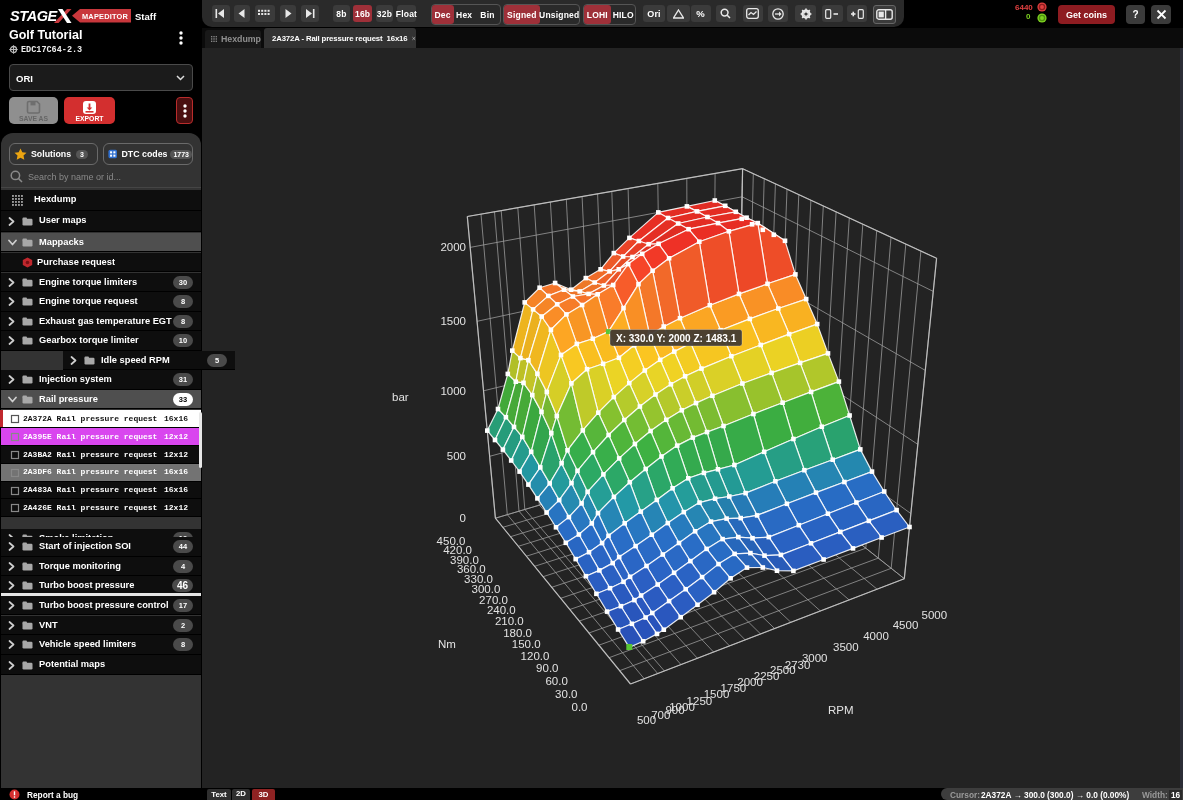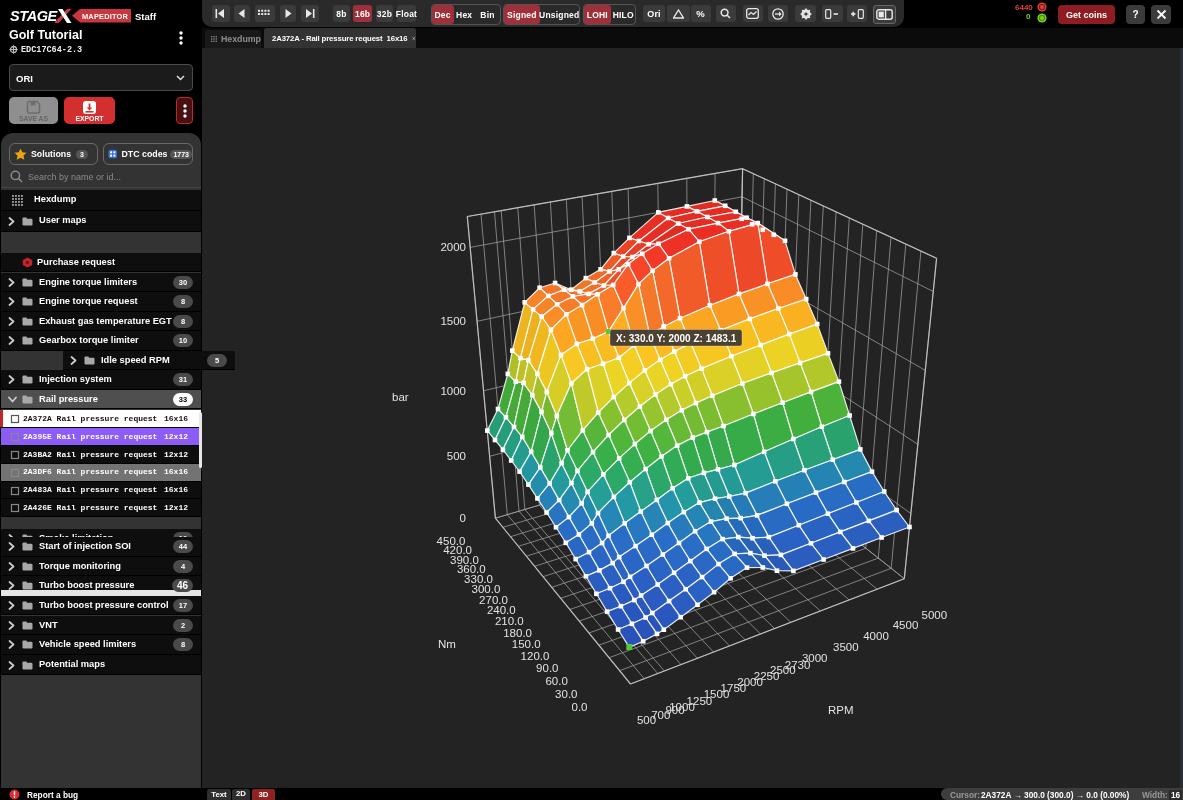--- a/index.html
+++ b/index.html
@@ -329,20 +329,34 @@
         </svg>
       </div>
       <div style="position:absolute;left:21px;top:6px;">
         <svg width="11" height="9" viewBox="0 0 11 9" style="display:block;">
           <rect x="0.5" y="0.5" width="4.5" height="3" rx="1" fill="#a8a8a8"></rect>
           <rect x="0.5" y="1.8" width="10" height="6.7" rx="1.2" fill="#a8a8a8"></rect>
         </svg>
       </div>
       <span style="position:absolute;left:38px;top:4px;font-size:9.3px;font-weight:bold;color:#fff;white-space:nowrap;">User maps</span>
     </div>
+    <div style="position:absolute;left:1px;top:232.5px;width:200px;height:19.5px;background:#4f4f4f;border-bottom:1px solid #000;box-sizing:border-box;">
+      <div style="position:absolute;left:7px;top:6px;">
+        <svg width="9" height="7" viewBox="0 0 9 7" style="display:block;">
+          <polyline points="1,1.5 4.5,5.5 8,1.5" fill="none" stroke="#cfcfcf" stroke-width="1.7" stroke-linecap="round" stroke-linejoin="round"></polyline>
+        </svg>
+      </div>
+      <div style="position:absolute;left:21px;top:5px;">
+        <svg width="11" height="9" viewBox="0 0 11 9" style="display:block;">
+          <rect x="0.5" y="0.5" width="4.5" height="3" rx="1" fill="#a8a8a8"></rect>
+          <rect x="0.5" y="1.8" width="10" height="6.7" rx="1.2" fill="#a8a8a8"></rect>
+        </svg>
+      </div>
+      <span style="position:absolute;left:38px;top:4px;font-size:9.3px;font-weight:bold;color:#fff;white-space:nowrap;">Mappacks</span>
+    </div>
     <div style="position:absolute;left:1px;top:252.5px;width:200px;height:19.5px;background:#0e0e0e;border-bottom:1px solid #000;box-sizing:border-box;">
       <div style="position:absolute;left:21px;top:4px;">
         <svg width="11" height="11" viewBox="0 0 11 11" style="display:block;">
           <polygon points="5.5,0.5 10.2,3 10.2,8 5.5,10.5 0.8,8 0.8,3" fill="#c0272d"></polygon>
           <circle cx="5.5" cy="5.5" r="1.8" fill="#7a1014"></circle>
         </svg>
       </div>
       <span style="position:absolute;left:36px;top:4px;font-size:9.3px;font-weight:bold;color:#fff;white-space:nowrap;">Purchase request</span>
     </div>
     <div style="position:absolute;left:1px;top:272.5px;width:200px;height:19.5px;background:#0e0e0e;border-bottom:1px solid #000;box-sizing:border-box;">
@@ -467,21 +481,21 @@
     <div style="position:absolute;left:1px;top:409.5px;width:200px;height:18.5px;background:#fff;border-bottom:1px solid #000;box-sizing:border-box;">
       <div style="position:absolute;left:-1px;top:0;width:3px;height:100%;background:#c0272d;"></div>
       <div style="position:absolute;left:9px;top:4px;">
         <svg width="10" height="10" viewBox="0 0 10 10" style="display:block;">
           <rect x="1.5" y="1.5" width="7" height="7" fill="none" stroke="#555" stroke-width="1.2"></rect>
         </svg>
       </div>
       <span style="position:absolute;left:22px;top:4px;font-family:'Liberation Mono',monospace;font-size:8px;font-weight:bold;color:#111;white-space:nowrap;">2A372A Rail pressure request</span>
       <span style="position:absolute;right:13px;top:4px;font-family:'Liberation Mono',monospace;font-size:8px;font-weight:bold;color:#111;">16x16</span>
     </div>
-    <div style="position:absolute;left:1px;top:428.0px;width:200px;height:18px;background:#8b5cf6;border-bottom:1px solid #000;box-sizing:border-box;">
+    <div style="position:absolute;left:1px;top:428.0px;width:200px;height:18px;background:#d946ef;border-bottom:1px solid #000;box-sizing:border-box;">
       <div style="position:absolute;left:9px;top:4px;">
         <svg width="10" height="10" viewBox="0 0 10 10" style="display:block;">
           <rect x="1.5" y="1.5" width="7" height="7" fill="none" stroke="#888" stroke-width="1.2"></rect>
           <rect x="0" y="0" width="2" height="2" fill="#0000"></rect>
         </svg>
       </div>
       <span style="position:absolute;left:22px;top:4px;font-family:'Liberation Mono',monospace;font-size:8px;font-weight:bold;color:#fff;white-space:nowrap;">2A395E Rail pressure request</span>
       <span style="position:absolute;right:13px;top:4px;font-family:'Liberation Mono',monospace;font-size:8px;font-weight:bold;color:#fff;">12x12</span>
     </div>
     <div style="position:absolute;left:1px;top:446.0px;width:200px;height:18px;background:#0e0e0e;border-bottom:1px solid #000;box-sizing:border-box;">
@@ -568,21 +582,21 @@
         <svg width="11" height="9" viewBox="0 0 11 9" style="display:block;">
           <rect x="0.5" y="0.5" width="4.5" height="3" rx="1" fill="#a8a8a8"></rect>
           <rect x="0.5" y="1.8" width="10" height="6.7" rx="1.2" fill="#a8a8a8"></rect>
         </svg>
       </div>
       <span style="position:absolute;left:38px;top:4px;font-size:9.3px;font-weight:bold;color:#fff;white-space:nowrap;">Torque monitoring</span>
       <div style="position:absolute;right:8px;top:3px;min-width:10px;height:13px;background:#4a4a4a;border-radius:7px;padding:0 5px;display:flex;align-items:center;justify-content:center;">
         <span style="font-size:7.5px;font-weight:bold;color:#fff;">4</span>
       </div>
     </div>
-    <div style="position:absolute;left:1px;top:576.0px;width:200px;height:19.5px;background:#0e0e0e;border-bottom:6px solid #e5e5e5;box-sizing:border-box;">
+    <div style="position:absolute;left:1px;top:576.0px;width:200px;height:19.5px;background:#0e0e0e;border-bottom:3px solid #e5e5e5;box-sizing:border-box;">
       <div style="position:absolute;left:7px;top:5px;">
         <svg width="7" height="9" viewBox="0 0 7 9" style="display:block;">
           <polyline points="1.5,1 5.5,4.5 1.5,8" fill="none" stroke="#cfcfcf" stroke-width="1.7" stroke-linecap="round" stroke-linejoin="round"></polyline>
         </svg>
       </div>
       <div style="position:absolute;left:21px;top:5px;">
         <svg width="11" height="9" viewBox="0 0 11 9" style="display:block;">
           <rect x="0.5" y="0.5" width="4.5" height="3" rx="1" fill="#a8a8a8"></rect>
           <rect x="0.5" y="1.8" width="10" height="6.7" rx="1.2" fill="#a8a8a8"></rect>
         </svg>

